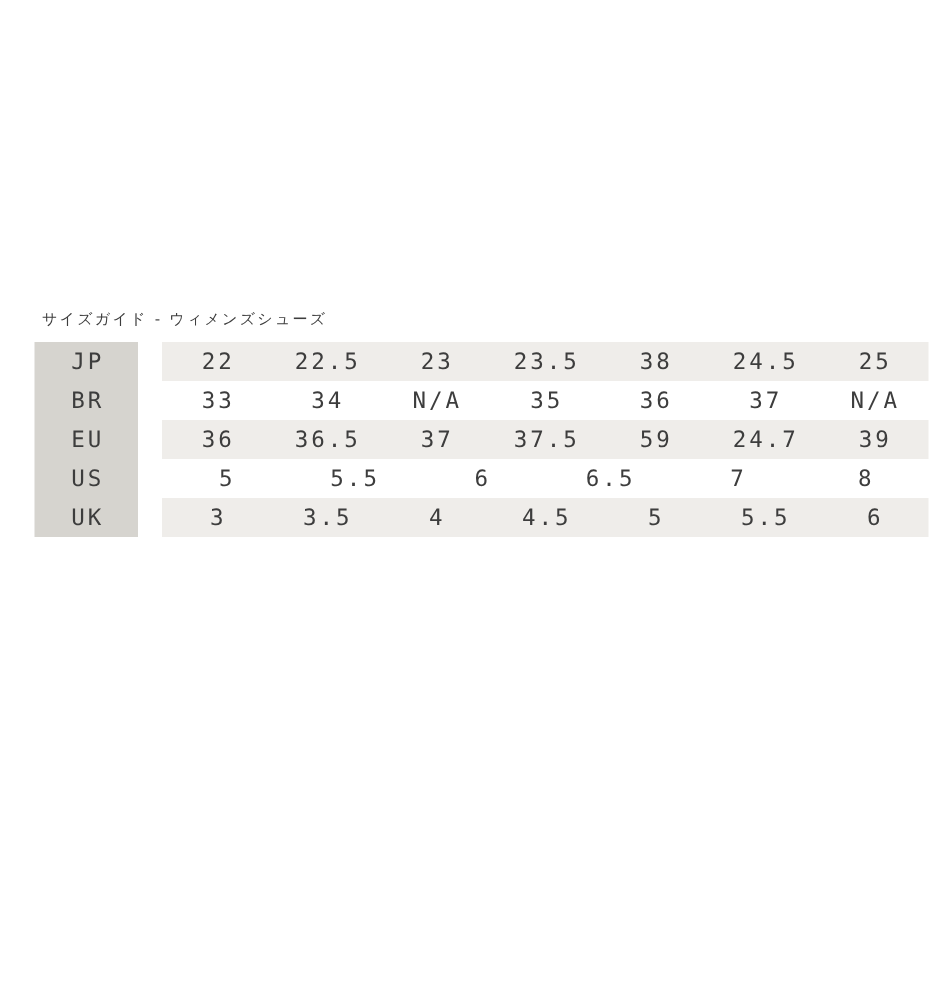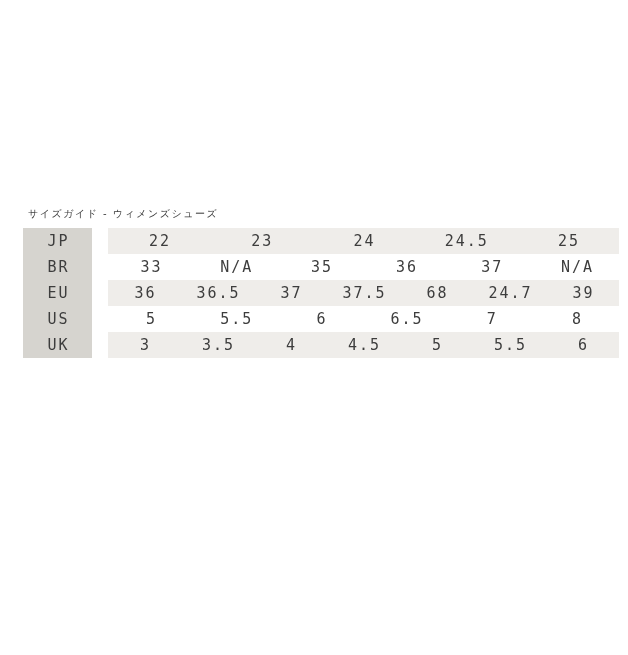--- a/index.html
+++ b/index.html
@@ -69,45 +69,48 @@
 </head>
 <body style="background: rgb(255, 255, 255);">
 
 <div class="page-title">サイズガイド - ウィメンズシューズ</div>
 
 <div class="size-table">
     <div class="size-row striped">
       <div class="label-cell mono-text">JP</div>
       <div class="data-cells">
         <div class="data-cell mono-text">22</div>
+        <div class="data-cell mono-text">22.5</div>
         <div class="data-cell mono-text">23</div>
-        <div class="data-cell mono-text">24</div>
+        <div class="data-cell mono-text">23.5</div>
+        <div class="data-cell mono-text">38</div>
         <div class="data-cell mono-text">24.5</div>
         <div class="data-cell mono-text">25</div>
       </div>
     </div>
     <div class="size-row plain">
       <div class="label-cell mono-text">BR</div>
       <div class="data-cells">
         <div class="data-cell mono-text">33</div>
+        <div class="data-cell mono-text">34</div>
         <div class="data-cell mono-text">N/A</div>
         <div class="data-cell mono-text">35</div>
         <div class="data-cell mono-text">36</div>
         <div class="data-cell mono-text">37</div>
         <div class="data-cell mono-text">N/A</div>
       </div>
     </div>
     <div class="size-row striped">
       <div class="label-cell mono-text">EU</div>
       <div class="data-cells">
         <div class="data-cell mono-text">36</div>
         <div class="data-cell mono-text">36.5</div>
         <div class="data-cell mono-text">37</div>
         <div class="data-cell mono-text">37.5</div>
-        <div class="data-cell mono-text">68</div>
+        <div class="data-cell mono-text">59</div>
         <div class="data-cell mono-text">24.7</div>
         <div class="data-cell mono-text">39</div>
       </div>
     </div>
     <div class="size-row plain">
       <div class="label-cell mono-text">US</div>
       <div class="data-cells">
         <div class="data-cell mono-text">5</div>
         <div class="data-cell mono-text">5.5</div>
         <div class="data-cell mono-text">6</div>

